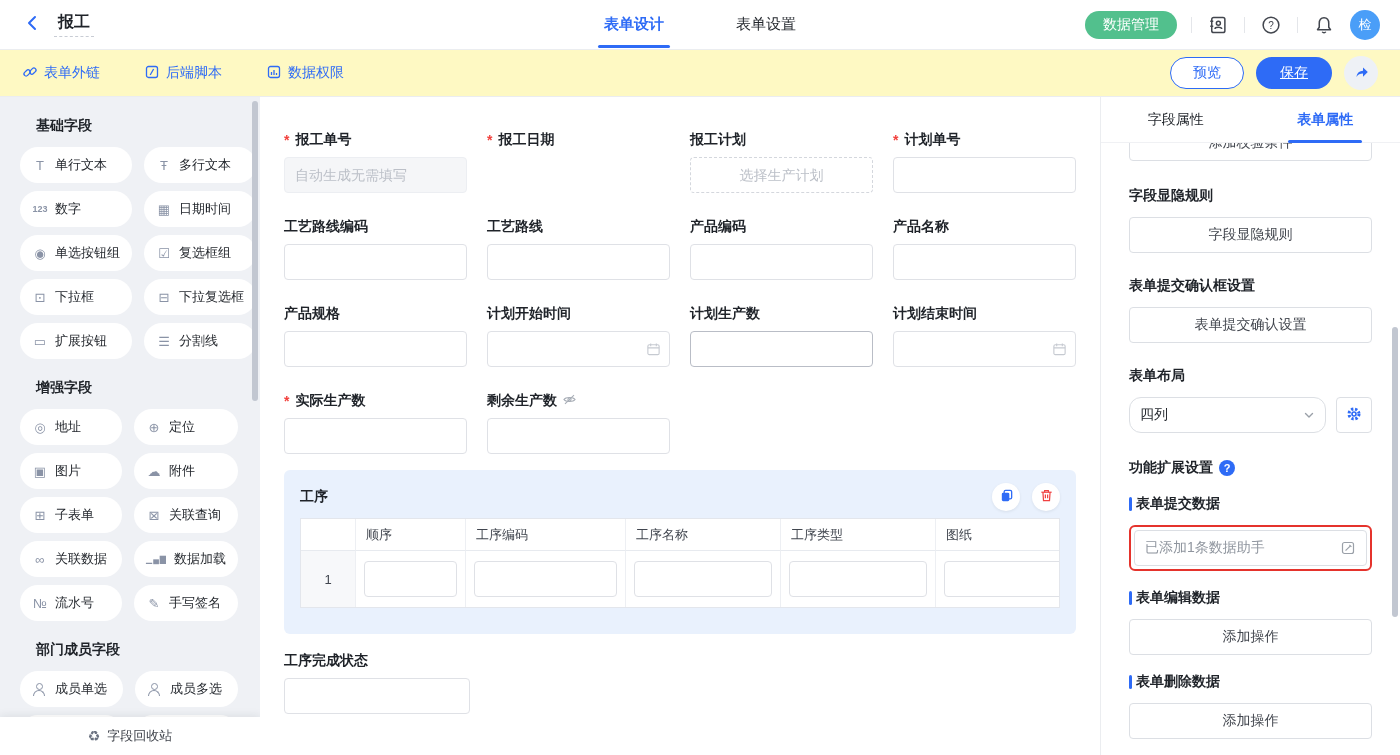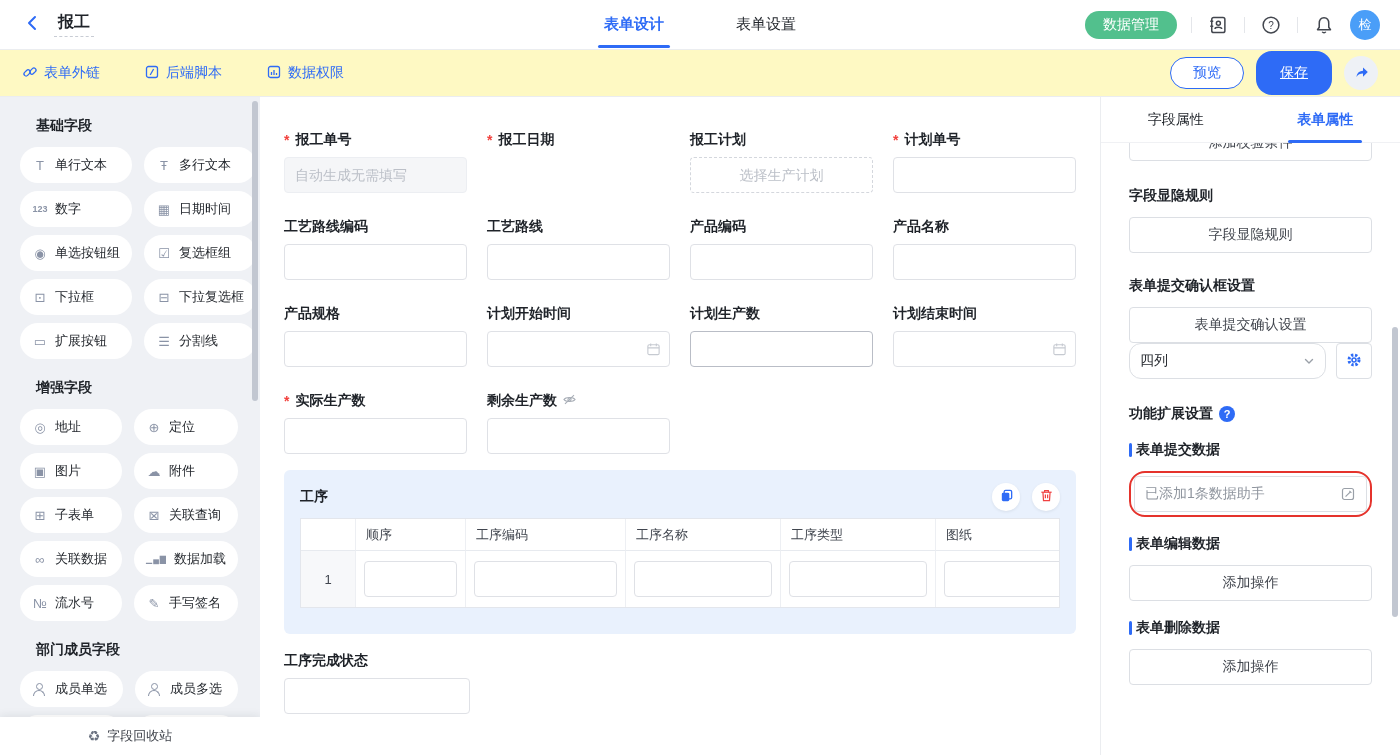--- a/index.html
+++ b/index.html
@@ -20,21 +20,21 @@
   .vdiv { width:1px; height:16px; background:#e4e6ea; }
   .ticon { width:24px; height:24px; display:flex; align-items:center; justify-content:center; cursor:pointer; }
   .avatar { width:30px; height:30px; border-radius:50%; background:#4a9ef8; color:#fff; display:flex; align-items:center; justify-content:center; font-size:13px; cursor:pointer; }
 
   
   .actionbar { height:47px; flex:0 0 47px; display:flex; align-items:center; border-bottom:1px solid #ebedf0; padding:0 22px; background:#fef9c3; }
   .ablinks { display:flex; gap:44px; }
   .ablink { display:flex; align-items:center; gap:6px; color:#2e6bf6; font-size:14px; cursor:pointer; }
   .ab-right { margin-left:auto; display:flex; align-items:center; gap:12px; }
   .btn-outline { height:32px; padding:0 22px; border-radius:16px; border:1px solid #2e6bf6; color:#2e6bf6; background:#fff; font-size:14px; cursor:pointer; }
-  .btn-primary { height:44px; padding:0 24px; border-radius:16px; border:none; background:#2e6bf6; color:#fff; font-size:14px; cursor:pointer;text-decoration:underline; }
+  .btn-primary { height:32px; padding:0 24px; border-radius:16px; border:none; background:#2e6bf6; color:#fff; font-size:14px; cursor:pointer;text-decoration:underline; }
   .btn-share { width:34px; height:34px; border-radius:50%; background:#eef1f6; border:none; display:flex; align-items:center; justify-content:center; cursor:pointer; }
 
   
   .main { flex:1; display:flex; min-height:0; }
 
   
   .sidebar { width:260px; flex:0 0 260px; background:#eff1f5; position:relative; overflow:hidden; padding:0 22px 0 20px; }
   .side-title { font-weight:700; font-size:14px; margin:20px 16px 12px; }
   .pill-grid { display:grid; grid-template-columns:1fr 1fr; column-gap:12px; row-gap:8px; }
   .pill { height:36px; background:#fff; border-radius:18px; display:flex; align-items:center; gap:7px; padding:0 12px; font-size:13px; cursor:grab; white-space:nowrap; }
@@ -92,21 +92,21 @@
   .pbtn { width:100%; height:36px; border:1px solid #dcdfe4; border-radius:4px; background:#fff; font-size:14px; color:#42464e; display:flex; align-items:center; justify-content:center; cursor:pointer; }
   .plabel { font-weight:700; font-size:14px; margin:24px 0 12px; }
   .layout-row { display:flex; gap:10px; }
   .pselect { flex:1; height:36px; border:1px solid #dcdfe4; border-radius:12px; display:flex; align-items:center; padding:0 10px; font-size:14px; color:#1f2329; cursor:pointer; }
   .pselect .chev { margin-left:auto; display:flex; }
   .gear-btn { width:36px; height:36px; border:1px solid #dcdfe4; border-radius:4px; background:#fff; display:flex; align-items:center; justify-content:center; cursor:pointer; }
   .ext-title { display:flex; align-items:center; gap:6px; font-weight:700; font-size:14px; margin:26px 0 4px; }
   .qmark { width:16px; height:16px; border-radius:50%; background:#2e6bf6; color:#fff; font-size:11px; display:flex; align-items:center; justify-content:center; cursor:pointer; }
   .subhead { display:flex; align-items:center; gap:4px; font-weight:700; font-size:14px; margin:18px 0 12px; }
   .bluebar { width:3px; height:14px; background:#2e6bf6; border-radius:2px; }
-  .redbox { border:2px solid #e5332c; border-radius:16px; padding:3px; }
+  .redbox { border:2px solid #e5332c; border-radius:6px; padding:3px; }
   .pbtn.left { justify-content:flex-start; padding:0 10px; color:#8f959e; }
   .pbtn.left .edit-ic { margin-left:auto; display:flex; }
   .panel-scroll { position:absolute; right:2px; top:230px; width:6px; height:290px; background:#c2c7d1; border-radius:3px; }
 </style>
 </head>
 <body>
 
 <div class="app">
 
   <header class="topbar">
@@ -525,20 +525,21 @@
         <div class="clip">
           <button class="pbtn">添加校验条件</button>
         </div>
 
         <div class="plabel">字段显隐规则</div>
         <button class="pbtn">字段显隐规则</button>
 
         <div class="plabel">表单提交确认框设置</div>
         <button class="pbtn">表单提交确认设置</button>
 
+        <div class="plabel">表单布局</div>
         <div class="layout-row">
           <div class="pselect">
             <span>四列</span>
             <span class="chev">
                 <svg width="12" height="12" viewBox="0 0 12 12">
                   <polyline points="2.5,4.5 6,8 9.5,4.5" fill="none" stroke="#9aa0a8" stroke-width="1.4" stroke-linecap="round" stroke-linejoin="round"></polyline>
                 </svg>
               </span>
           </div>
           <button class="gear-btn">

